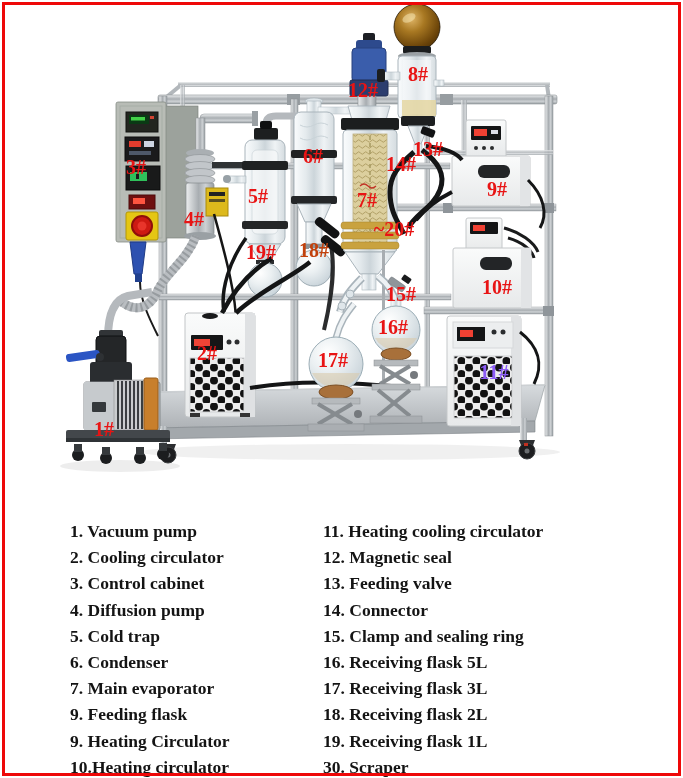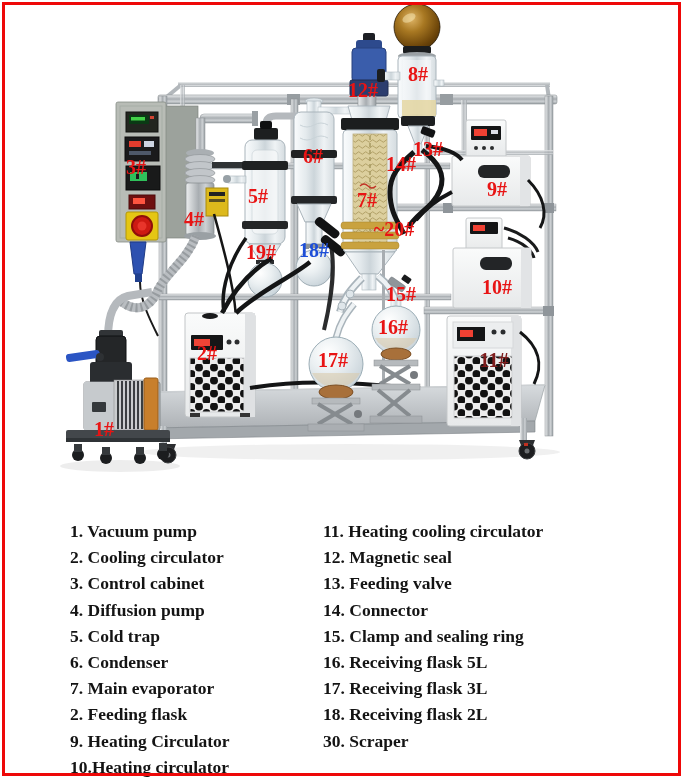--- a/index.html
+++ b/index.html
@@ -378,50 +378,51 @@
       <span class="plabel" style="left: 104px; top: 429px; color: rgb(232, 20, 20);">1#</span>
       <span class="plabel" style="left: 207px; top: 353px; color: rgb(232, 20, 20);">2#</span>
       <span class="plabel" style="left: 136px; top: 167px; color: rgb(232, 20, 20);">3#</span>
       <span class="plabel" style="left: 194px; top: 219px; color: rgb(232, 20, 20);">4#</span>
       <span class="plabel" style="left: 258px; top: 196px; color: rgb(232, 20, 20);">5#</span>
       <span class="plabel" style="left: 313px; top: 156px; color: rgb(232, 20, 20);">6#</span>
       <span class="plabel" style="left: 367px; top: 200px; color: rgb(232, 20, 20);">7#</span>
       <span class="plabel" style="left: 418px; top: 74px; color: rgb(232, 20, 20);">8#</span>
       <span class="plabel" style="left: 497px; top: 189px; color: rgb(232, 20, 20);">9#</span>
       <span class="plabel" style="left: 497px; top: 287px; color: rgb(232, 20, 20);">10#</span>
-      <span class="plabel" style="left: 494px; top: 360px; color: #7f1d1d;">11#</span>
+      <span class="plabel" style="left: 494px; top: 372px; color: #8b5cf6;">11#</span>
       <span class="plabel" style="left: 363px; top: 90px; color: rgb(232, 20, 20);">12#</span>
       <span class="plabel" style="left: 428px; top: 139px; color: rgb(232, 20, 20); margin-top: 10px;">13#</span>
       <span class="plabel" style="left: 401px; top: 164px; color: rgb(232, 20, 20); font-family: Liberation Serif, serif;">14#</span>
       <span class="plabel" style="left: 401px; top: 294px; color: rgb(232, 20, 20);">15#</span>
       <span class="plabel" style="left: 393px; top: 327px; color: rgb(232, 20, 20);">16#</span>
       <span class="plabel" style="left: 333px; top: 360px; color: rgb(232, 20, 20);">17#</span>
-      <span class="plabel" style="left: 314px; top: 250px; color: #1d4ed8;">18#</span>
+      <span class="plabel" style="left: 314px; top: 250px; color: #c2410c;">18#</span>
       <span class="plabel" style="left: 261px; top: 252px; color: rgb(232, 20, 20); text-align: right;">19#</span>
       <span class="plabel" style="left: 394px; top: 229px; color: rgb(232, 20, 20);">~20#</span>
     </div>
 </div>
 
 <div class="legend">
   <ul class="left-col">
     <li>1. Vacuum pump</li>
     <li>2. Cooling circulator</li>
     <li>3. Control cabinet</li>
     <li>4. Diffusion pump</li>
     <li>5. Cold trap</li>
     <li>6. Condenser</li>
     <li>7. Main evaporator</li>
-    <li>2. Feeding flask</li>
+    <li>9. Feeding flask</li>
     <li>9. Heating Circulator</li>
     <li>10.Heating circulator</li>
   </ul>
   <ul class="right-col">
     <li>11. Heating cooling circulator</li>
     <li>12. Magnetic seal</li>
     <li>13. Feeding valve</li>
     <li>14. Connector</li>
     <li>15. Clamp and sealing ring</li>
     <li>16. Receiving flask 5L</li>
     <li>17. Receiving flask 3L</li>
     <li>18. Receiving flask 2L</li>
+    <li>19. Receiving flask 1L</li>
     <li>30. Scraper</li>
   </ul>
 </div>
 
 </body></html>

